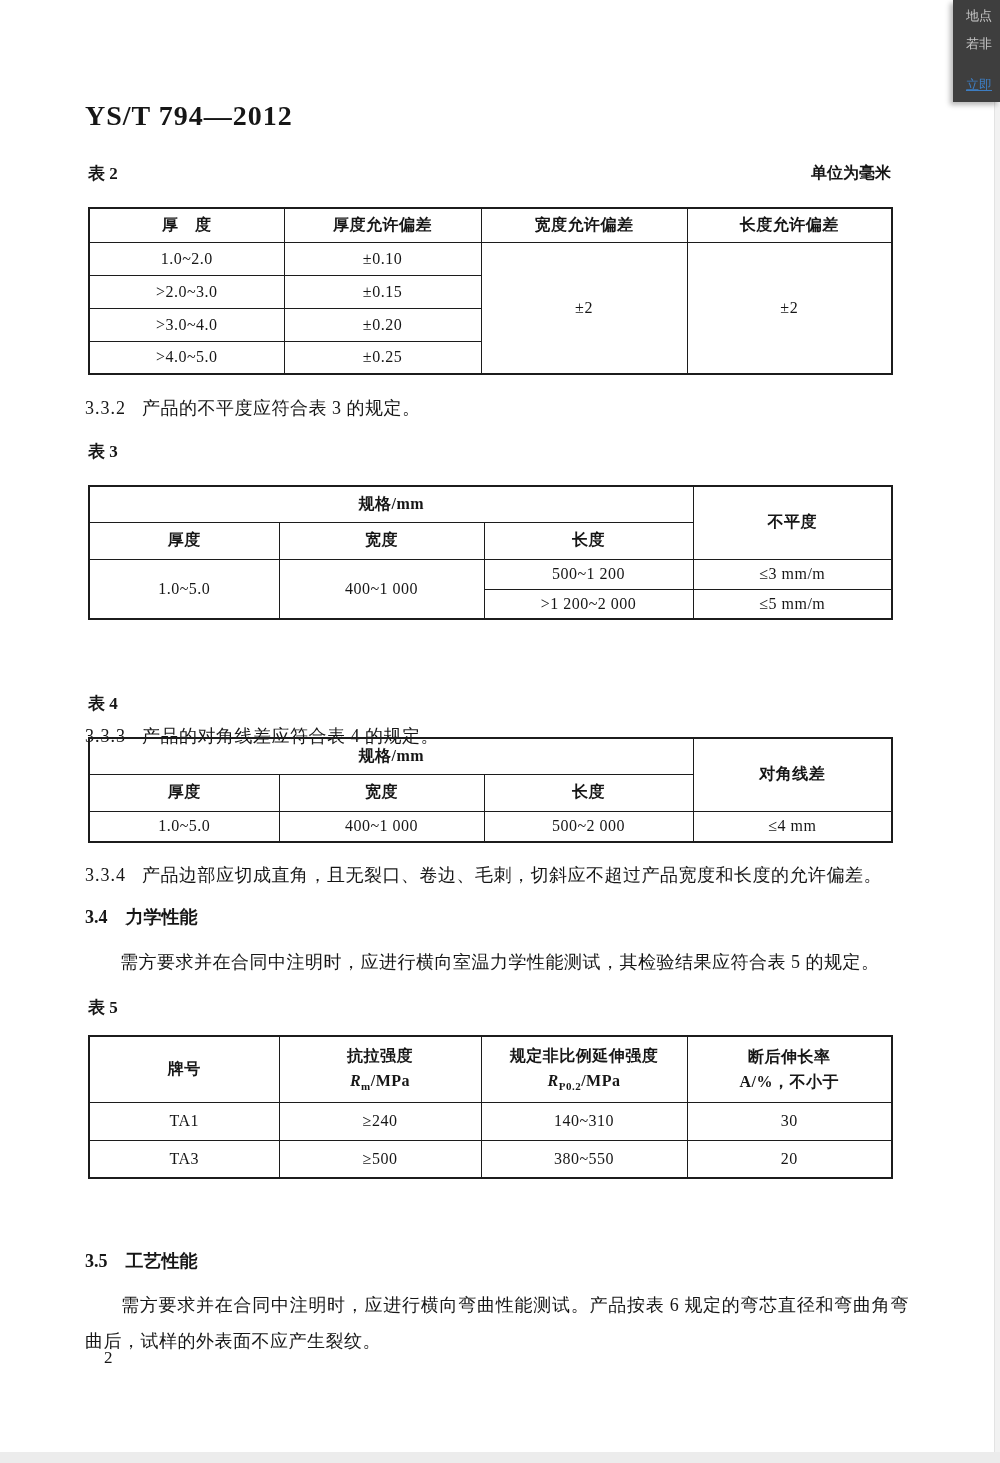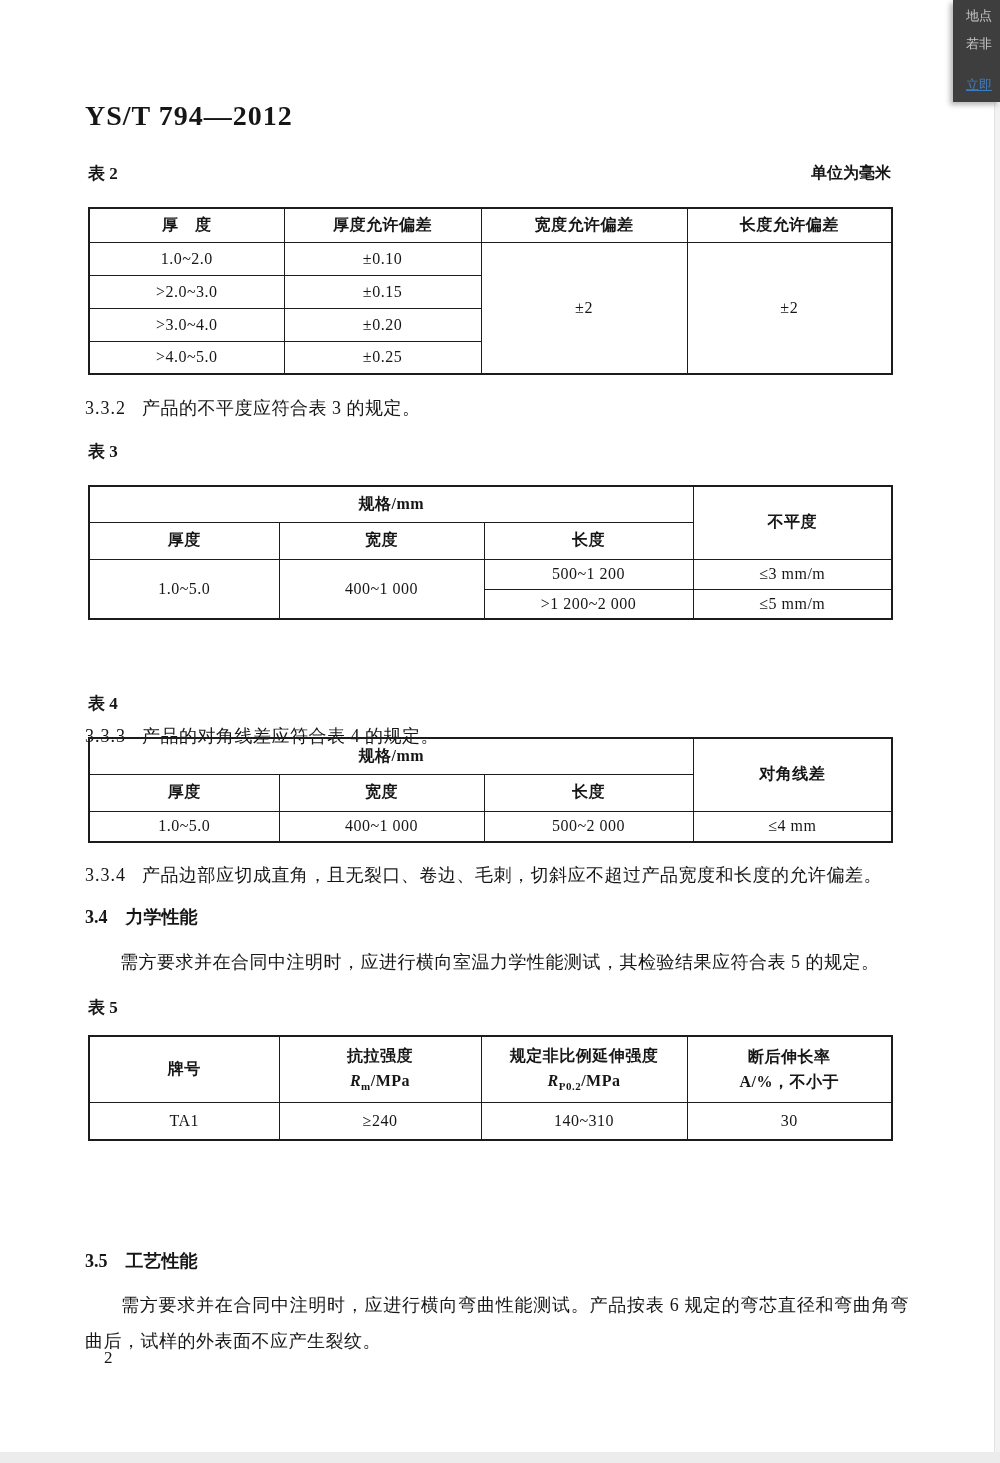--- a/index.html
+++ b/index.html
@@ -200,20 +200,26 @@
             <div class="cellline">断后伸长率</div>
             <div class="cellline">A/%，不小于</div>
           </th>
         </tr>
         <tr class="h38">
           <td>TA1</td>
           <td>≥240</td>
           <td>140~310</td>
           <td>30</td>
         </tr>
+        <tr class="h38">
+          <td>TA3</td>
+          <td>≥500</td>
+          <td>380~550</td>
+          <td>20</td>
+        </tr>
       </tbody>
     </table>
 
     <div class="heading" style="top:1249px;">
       <span class="secnum">3.5</span><span>工艺性能</span>
     </div>
     <div class="indent-para" style="top:1287px;">需方要求并在合同中注明时，应进行横向弯曲性能测试。产品按表 6 规定的弯芯直径和弯曲角弯曲后，试样的外表面不应产生裂纹。</div>
 
     <div class="page-num">2</div>
   </div>

